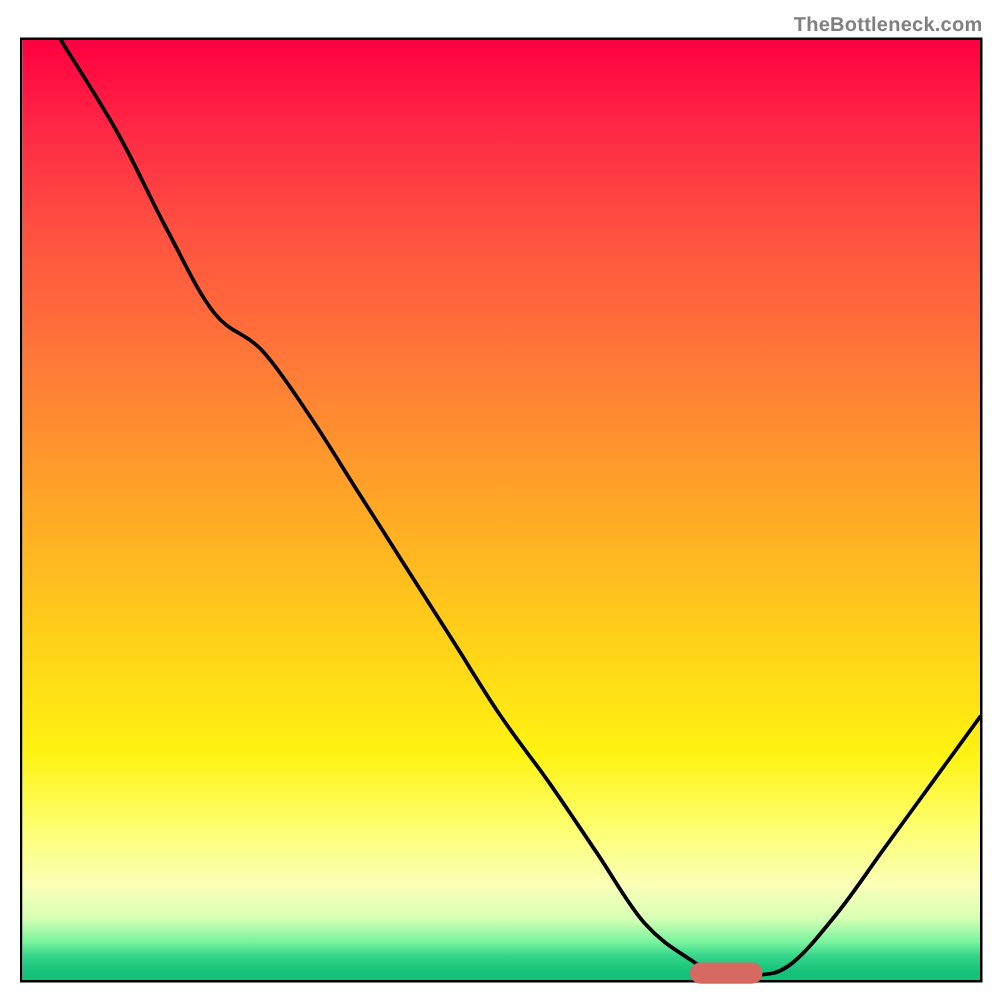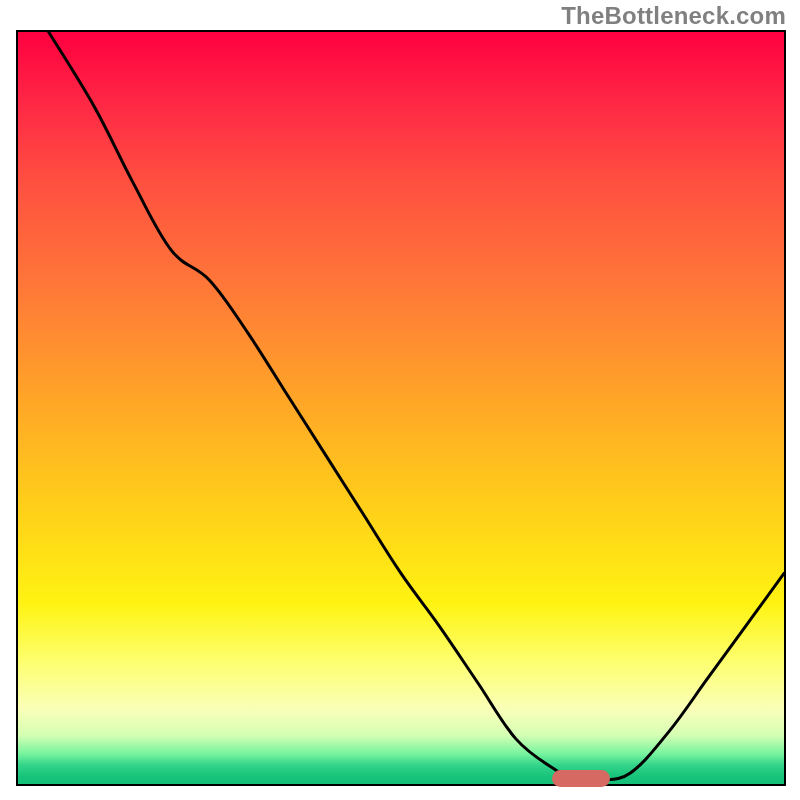--- a/index.html
+++ b/index.html
@@ -36,24 +36,24 @@
       #faffb8 90%,
       #d5ffb4 93.5%,
       #76f39e 96%,
       #33d48a 97.5%,
       #17c37a 99%,
       #14bf77 100%
     );
   }
   .attribution {
     position: absolute;
-    top: 2px;
+    top: 12px;
     right: 14px;
     font-family: Arial, Helvetica, sans-serif;
-    font-size: 24px;
+    font-size: 16px;
     font-weight: bold;
     color: #808080;
     letter-spacing: 0.2px;
   }
   .curve-svg {
     position: absolute;
     inset: 0;
     width: 100%;
     height: 100%;
     overflow: visible;

